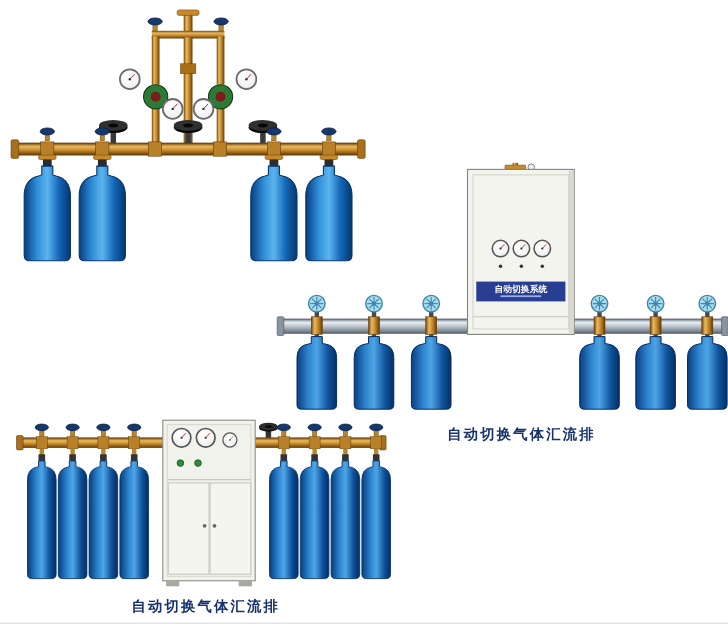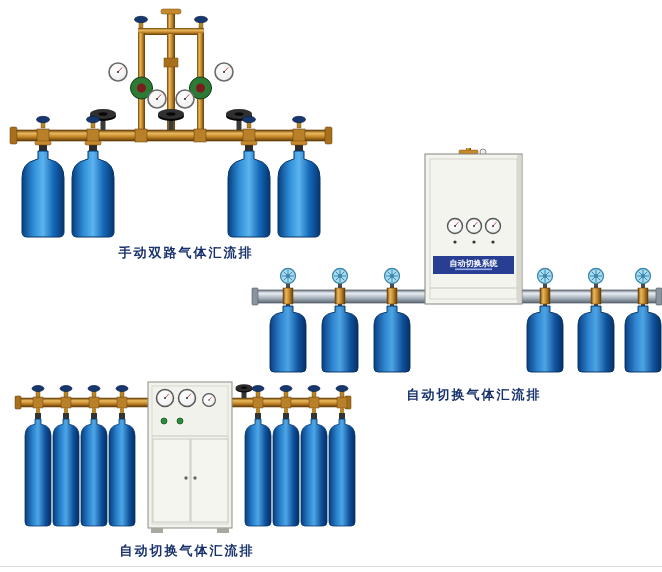--- a/index.html
+++ b/index.html
@@ -116,21 +116,20 @@
       <rect x="40" y="136" width="6" height="12" fill="url(#p1brassV)"></rect>
       <rect x="90" y="136" width="6" height="12" fill="url(#p1brassV)"></rect>
       <rect x="246" y="136" width="6" height="12" fill="url(#p1brassV)"></rect>
       <rect x="296" y="136" width="6" height="12" fill="url(#p1brassV)"></rect>
       <use href="#p1cylshape" x="22" y="150"></use>
       <use href="#p1cylshape" x="72" y="150"></use>
       <use href="#p1cylshape" x="228" y="150"></use>
       <use href="#p1cylshape" x="278" y="150"></use>
     </g>
   </svg>
-  <div class="caption" style="left:96px; top:244px;">手动双路气体汇流排</div>
 
   <svg class="product" style="left:252px;top:148px" width="410" height="232" viewBox="0 0 410 232">
     <defs>
       <linearGradient id="p2brassV" x1="0" y1="0" x2="1" y2="0">
         <stop offset="0" stop-color="#6e4408"></stop>
           <stop offset="0.3" stop-color="#eab95e"></stop>
         <stop offset="0.6" stop-color="#c68a2c"></stop>
           <stop offset="1" stop-color="#643c06"></stop>
       </linearGradient>
       <linearGradient id="p2silver" x1="0" y1="0" x2="0" y2="1">

